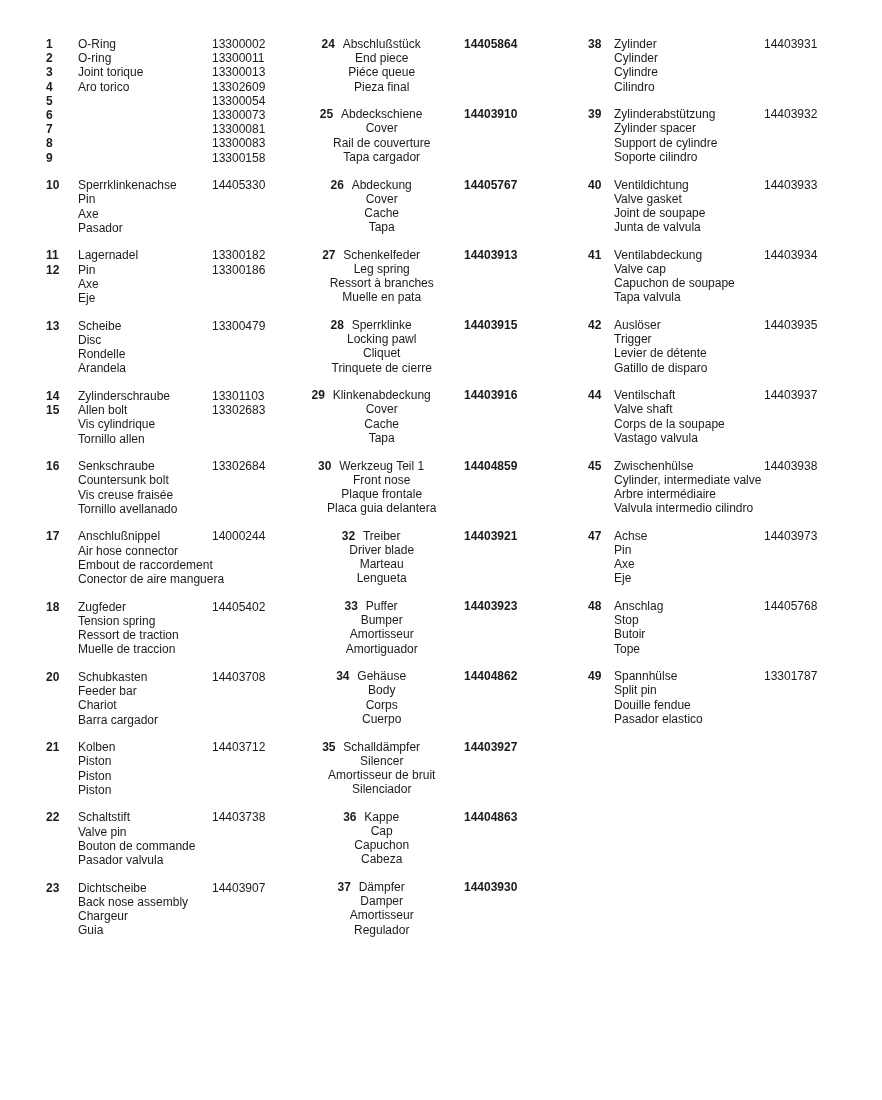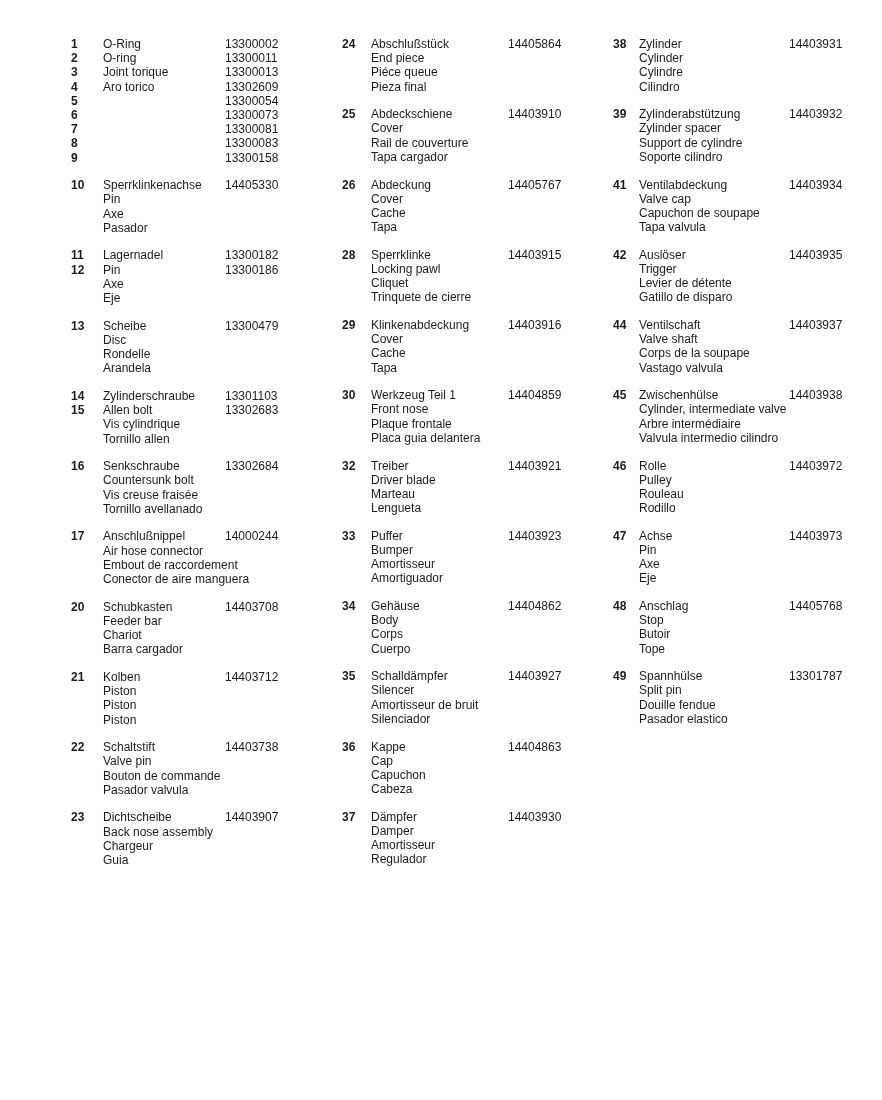--- a/index.html
+++ b/index.html
@@ -18,25 +18,24 @@
     width: 882px;
     height: 1100px;
     background: #ffffff;
     overflow: hidden;
   }
   .col {
     position: absolute;
     top: 37px;
   }
   .col-0 { left: 46px; }
-  .col-1 { left: 317px; }
+  .col-1 { left: 298px; text-align: center; }
   .col-2 { left: 588px; }
   .group {
     margin-bottom: 13.5px;
-    margin-left: 25px;
   }
   .line {
     position: relative;
     height: 14.2px;
     line-height: 14.2px;
     font-size: 12px;
     white-space: nowrap;
   }
   .num {
     display: inline-block;
@@ -48,22 +47,22 @@
   .col-2 .num { width: 26px; }
   .name {
     display: inline-block;
     vertical-align: top;
     white-space: nowrap;
   }
   .part {
     position: absolute;
     top: 0;
   }
-  .col-0 .part { left: 154px; }
-  .col-1 .part { left: 166px; }
+  .col-0 .part { left: 166px; }
+  .col-1 .part { left: 166px; font-weight: bold; }
   .col-2 .part { left: 176px; }
 </style>
 </head>
 <body>
 
 <div class="page">
   <div id="columns-root">
       <div class="col col-0">
         <div class="group">
           <div class="line"><span class="num">1</span><span class="name">O-Ring</span><span class="part">13300002</span></div>
@@ -106,20 +105,26 @@
           <div class="line"><span class="num"></span><span class="name">Vis creuse fraisée</span></div>
           <div class="line"><span class="num"></span><span class="name">Tornillo avellanado</span></div>
         </div>
         <div class="group">
           <div class="line"><span class="num">17</span><span class="name">Anschlußnippel</span><span class="part">14000244</span></div>
           <div class="line"><span class="num"></span><span class="name">Air hose connector</span></div>
           <div class="line"><span class="num"></span><span class="name">Embout de raccordement</span></div>
           <div class="line"><span class="num"></span><span class="name">Conector de aire manguera</span></div>
         </div>
         <div class="group">
+          <div class="line"><span class="num">18</span><span class="name">Zugfeder</span><span class="part">14405402</span></div>
+          <div class="line"><span class="num"></span><span class="name">Tension spring</span></div>
+          <div class="line"><span class="num"></span><span class="name">Ressort de traction</span></div>
+          <div class="line"><span class="num"></span><span class="name">Muelle de traccion</span></div>
+        </div>
+        <div class="group">
           <div class="line"><span class="num">20</span><span class="name">Schubkasten</span><span class="part">14403708</span></div>
           <div class="line"><span class="num"></span><span class="name">Feeder bar</span></div>
           <div class="line"><span class="num"></span><span class="name">Chariot</span></div>
           <div class="line"><span class="num"></span><span class="name">Barra cargador</span></div>
         </div>
         <div class="group">
           <div class="line"><span class="num">21</span><span class="name">Kolben</span><span class="part">14403712</span></div>
           <div class="line"><span class="num"></span><span class="name">Piston</span></div>
           <div class="line"><span class="num"></span><span class="name">Piston</span></div>
           <div class="line"><span class="num"></span><span class="name">Piston</span></div>
@@ -150,20 +155,26 @@
           <div class="line"><span class="num"></span><span class="name">Rail de couverture</span></div>
           <div class="line"><span class="num"></span><span class="name">Tapa cargador</span></div>
         </div>
         <div class="group">
           <div class="line"><span class="num">26</span><span class="name">Abdeckung</span><span class="part">14405767</span></div>
           <div class="line"><span class="num"></span><span class="name">Cover</span></div>
           <div class="line"><span class="num"></span><span class="name">Cache</span></div>
           <div class="line"><span class="num"></span><span class="name">Tapa</span></div>
         </div>
         <div class="group">
+          <div class="line"><span class="num">27</span><span class="name">Schenkelfeder</span><span class="part">14403913</span></div>
+          <div class="line"><span class="num"></span><span class="name">Leg spring</span></div>
+          <div class="line"><span class="num"></span><span class="name">Ressort à branches</span></div>
+          <div class="line"><span class="num"></span><span class="name">Muelle en pata</span></div>
+        </div>
+        <div class="group">
           <div class="line"><span class="num">28</span><span class="name">Sperrklinke</span><span class="part">14403915</span></div>
           <div class="line"><span class="num"></span><span class="name">Locking pawl</span></div>
           <div class="line"><span class="num"></span><span class="name">Cliquet</span></div>
           <div class="line"><span class="num"></span><span class="name">Trinquete de cierre</span></div>
         </div>
         <div class="group">
           <div class="line"><span class="num">29</span><span class="name">Klinkenabdeckung</span><span class="part">14403916</span></div>
           <div class="line"><span class="num"></span><span class="name">Cover</span></div>
           <div class="line"><span class="num"></span><span class="name">Cache</span></div>
           <div class="line"><span class="num"></span><span class="name">Tapa</span></div>
@@ -218,20 +229,26 @@
           <div class="line"><span class="num"></span><span class="name">Cylindre</span></div>
           <div class="line"><span class="num"></span><span class="name">Cilindro</span></div>
         </div>
         <div class="group">
           <div class="line"><span class="num">39</span><span class="name">Zylinderabstützung</span><span class="part">14403932</span></div>
           <div class="line"><span class="num"></span><span class="name">Zylinder spacer</span></div>
           <div class="line"><span class="num"></span><span class="name">Support de cylindre</span></div>
           <div class="line"><span class="num"></span><span class="name">Soporte cilindro</span></div>
         </div>
         <div class="group">
+          <div class="line"><span class="num">40</span><span class="name">Ventildichtung</span><span class="part">14403933</span></div>
+          <div class="line"><span class="num"></span><span class="name">Valve gasket</span></div>
+          <div class="line"><span class="num"></span><span class="name">Joint de soupape</span></div>
+          <div class="line"><span class="num"></span><span class="name">Junta de valvula</span></div>
+        </div>
+        <div class="group">
           <div class="line"><span class="num">41</span><span class="name">Ventilabdeckung</span><span class="part">14403934</span></div>
           <div class="line"><span class="num"></span><span class="name">Valve cap</span></div>
           <div class="line"><span class="num"></span><span class="name">Capuchon de soupape</span></div>
           <div class="line"><span class="num"></span><span class="name">Tapa valvula</span></div>
         </div>
         <div class="group">
           <div class="line"><span class="num">42</span><span class="name">Auslöser</span><span class="part">14403935</span></div>
           <div class="line"><span class="num"></span><span class="name">Trigger</span></div>
           <div class="line"><span class="num"></span><span class="name">Levier de détente</span></div>
           <div class="line"><span class="num"></span><span class="name">Gatillo de disparo</span></div>
@@ -240,26 +257,20 @@
           <div class="line"><span class="num">44</span><span class="name">Ventilschaft</span><span class="part">14403937</span></div>
           <div class="line"><span class="num"></span><span class="name">Valve shaft</span></div>
           <div class="line"><span class="num"></span><span class="name">Corps de la soupape</span></div>
           <div class="line"><span class="num"></span><span class="name">Vastago valvula</span></div>
         </div>
         <div class="group">
           <div class="line"><span class="num">45</span><span class="name">Zwischenhülse</span><span class="part">14403938</span></div>
           <div class="line"><span class="num"></span><span class="name">Cylinder, intermediate valve</span></div>
           <div class="line"><span class="num"></span><span class="name">Arbre intermédiaire</span></div>
           <div class="line"><span class="num"></span><span class="name">Valvula intermedio cilindro</span></div>
-        </div>
-        <div class="group">
-          <div class="line"><span class="num">46</span><span class="name">Rolle</span><span class="part">14403972</span></div>
-          <div class="line"><span class="num"></span><span class="name">Pulley</span></div>
-          <div class="line"><span class="num"></span><span class="name">Rouleau</span></div>
-          <div class="line"><span class="num"></span><span class="name">Rodillo</span></div>
         </div>
         <div class="group">
           <div class="line"><span class="num">47</span><span class="name">Achse</span><span class="part">14403973</span></div>
           <div class="line"><span class="num"></span><span class="name">Pin</span></div>
           <div class="line"><span class="num"></span><span class="name">Axe</span></div>
           <div class="line"><span class="num"></span><span class="name">Eje</span></div>
         </div>
         <div class="group">
           <div class="line"><span class="num">48</span><span class="name">Anschlag</span><span class="part">14405768</span></div>
           <div class="line"><span class="num"></span><span class="name">Stop</span></div>

